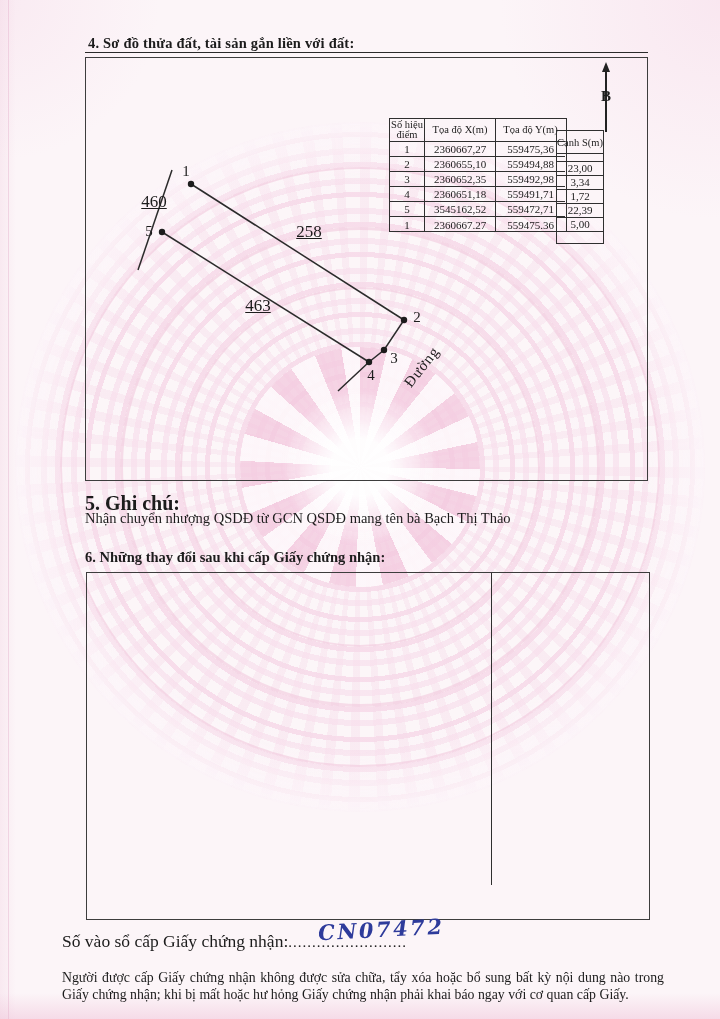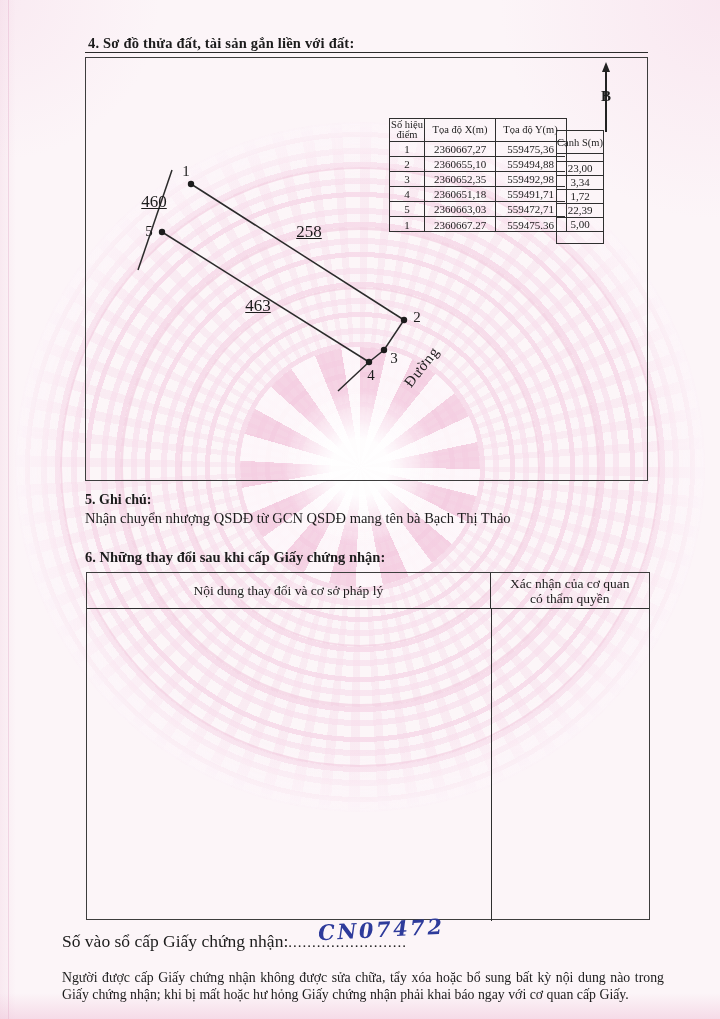--- a/index.html
+++ b/index.html
@@ -73,21 +73,21 @@
   .ct-data { height:15px; }
   .ct-row:last-child .ct-cell { border-bottom:none; }
   .ct-edge { position:absolute; left:177px; top:12px; width:48px; height:114px; border:1.4px solid #2f2f2f;margin-left:6px; }
   .ct-edge-head { height:23px; border-bottom:1px solid #2f2f2f; display:flex; align-items:center; justify-content:center; font-size:10.5px; }
   .ct-edge-spacer { height:7.5px; }
   .ct-edge-cell { height:15px; border-top:1px solid #2f2f2f; border-bottom:1px solid #2f2f2f;
     display:flex; align-items:center; justify-content:center; margin-top:-1px; }
   .ct-edge-cell:first-of-type { margin-top:0; }
 
   
-  .h5-title { position:absolute; left:85px; top:492px; font-size:14px; font-weight:bold; }
+  .h5-title { position:absolute; left:85px; top:492px; font-size:20px; font-weight:bold; }
   .note-5   { position:absolute; left:85px; top:510px; font-size:14.5px; }
   .h6-title { position:absolute; left:85px; top:549px; font-size:14.5px; font-weight:bold; }
   .table-6  { position:absolute; left:86px; top:572px; width:564px; height:348px; border:1.6px solid #3d3d3d; }
   .t6-header { display:flex; height:36px; border-bottom:1px solid #2f2f2f; }
   .t6-col1 { width:405px; border-right:1px solid #2f2f2f; display:flex; align-items:center; justify-content:center; font-size:13.5px; }
   .t6-col2 { width:159px; display:flex; flex-direction:column; align-items:center; justify-content:center; font-size:13.5px; line-height:15px; }
   .t6-body { display:flex; height:312px; }
   .t6-body-left { width:405px; border-right:1px solid #2f2f2f; }
   .t6-body-right { flex:1; }
 
@@ -175,21 +175,21 @@
         <div class="ct-cell ct-c2 ct-data">2360652,35</div>
         <div class="ct-cell ct-c3 ct-data">559492,98</div>
       </div>
       <div class="ct-row">
         <div class="ct-cell ct-c1 ct-data">4</div>
         <div class="ct-cell ct-c2 ct-data">2360651,18</div>
         <div class="ct-cell ct-c3 ct-data">559491,71</div>
       </div>
       <div class="ct-row">
         <div class="ct-cell ct-c1 ct-data">5</div>
-        <div class="ct-cell ct-c2 ct-data">2360663,03</div>
+        <div class="ct-cell ct-c2 ct-data">3545162,52</div>
         <div class="ct-cell ct-c3 ct-data">559472,71</div>
       </div>
       <div class="ct-row">
         <div class="ct-cell ct-c1 ct-data">1</div>
         <div class="ct-cell ct-c2 ct-data">2360667.27</div>
         <div class="ct-cell ct-c3 ct-data">559475.36</div>
       </div>
     </div>
     <div class="ct-edge">
       <div class="ct-edge-head">Cạnh S(m)</div>
@@ -201,27 +201,20 @@
       <div class="ct-edge-cell">5,00</div>
     </div>
   </div>
 </div>
 
 <div class="h5-title">5. Ghi chú:</div>
 <div class="note-5">Nhận chuyển nhượng QSDĐ từ GCN QSDĐ mang tên bà Bạch Thị Thảo</div>
 
 <div class="h6-title">6. Những thay đổi sau khi cấp Giấy chứng nhận:</div>
 <div class="table-6">
-  <div class="t6-header">
-    <div class="t6-col1">Nội dung thay đổi và cơ sở pháp lý</div>
-    <div class="t6-col2">
-      <span>Xác nhận của cơ quan</span>
-      <span>có thẩm quyền</span>
-    </div>
-  </div>
   <div class="t6-body">
     <div class="t6-body-left"></div>
     <div class="t6-body-right"></div>
   </div>
 </div>
 
 <div class="serial-line">
   <span>Số vào sổ cấp Giấy chứng nhận:</span><span class="serial-dots">.....</span><span class="serial-wrap"><span class="handwriting">CN07472</span><span class="serial-dots">....................</span></span>
 </div>
 

